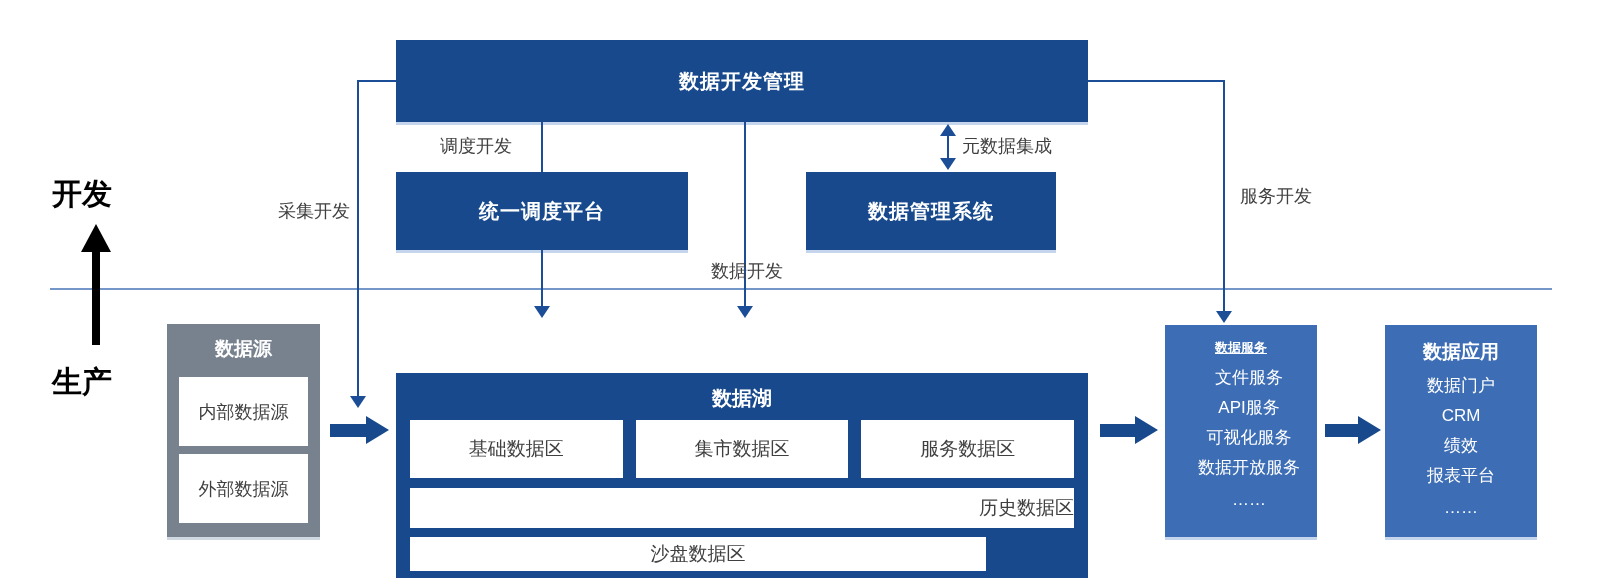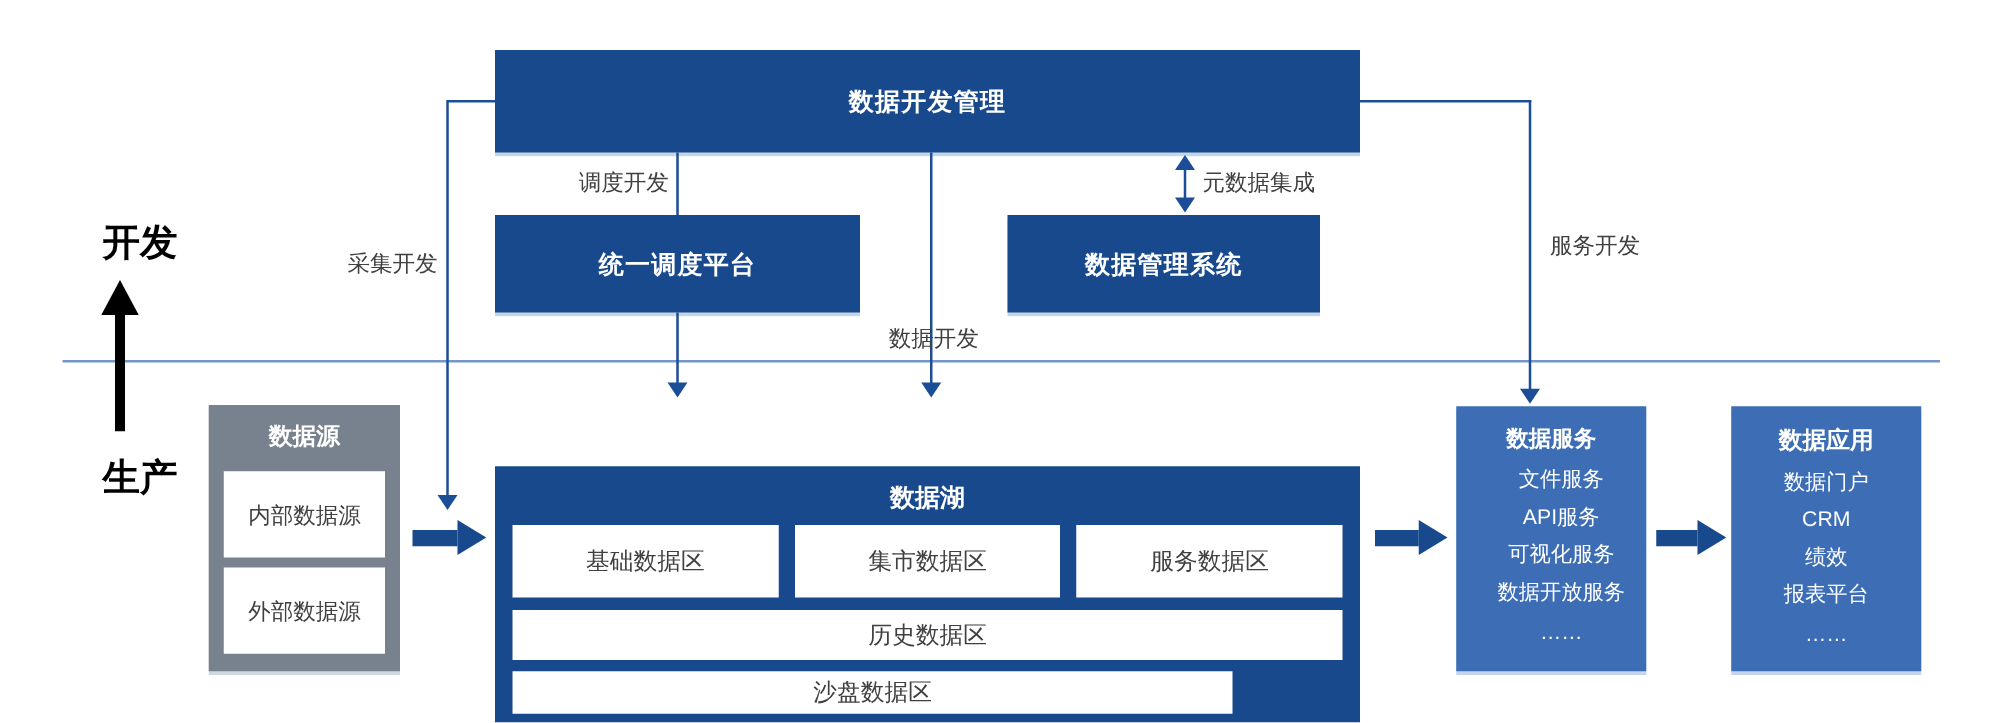--- a/index.html
+++ b/index.html
@@ -14,21 +14,21 @@
   .box-gray{background:#78828f;color:#ffffff;box-shadow:0 3px 0 rgba(170,185,200,.55);}
   .title-lg{font-size:20px;font-weight:700;letter-spacing:1px;}
   .whitebox{background:#ffffff;color:#404040;display:flex;align-items:center;justify-content:center;font-size:19px;box-sizing:border-box;}
   .lbl{color:#404040;font-size:18px;line-height:20px;white-space:nowrap;}
   .vline{width:2px;background:#1b4e96;}
   .hline{height:2px;background:#1b4e96;}
   .arrhead-down{width:0;height:0;border-left:8px solid transparent;border-right:8px solid transparent;border-top:12px solid #1b4e96;}
   .arrhead-up{width:0;height:0;border-left:8px solid transparent;border-right:8px solid transparent;border-bottom:12px solid #1b4e96;}
   .blk-shaft{background:#17498c;height:13px;}
   .blk-head{width:0;height:0;border-top:14px solid transparent;border-bottom:14px solid transparent;border-left:23px solid #17498c;}
-  .axis-word{color:#000;font-size:30px;font-weight:700;text-align:right;}
+  .axis-word{color:#000;font-size:30px;font-weight:700;text-align:left;}
   .srv-item{font-size:17px;line-height:30px;text-align:center;color:#fff;}
   .col-title{font-size:20px;font-weight:700;text-align:center;color:#fff;}
   .lake-row{display:flex;gap:13px;}
 </style>
 </head>
 <body>
 
 <div class="stage">
 
   <div class="abs" style="left:50px;top:288px;width:1502px;height:2px;background:#7496c8;"></div>
@@ -49,21 +49,21 @@
   <div class="abs box box-dark title-lg" style="left:806px;top:172px;width:250px;height:78px;">
     <span>数据管理系统</span>
   </div>
 
   <div class="abs hline" style="left:358px;top:80px;width:38px;"></div>
   <div class="abs vline" style="left:357px;top:80px;height:317px;"></div>
   <div class="abs arrhead-down" style="left:350px;top:396px;"></div>
   <div class="abs lbl" style="left:245px;top:201px;width:105px;text-align:right;">采集开发</div>
 
   <div class="abs vline" style="left:541px;top:122px;height:50px;"></div>
-  <div class="abs lbl" style="left:440px;top:136px;width:95px;text-align:right;">调度开发</div>
+  <div class="abs lbl" style="left:417px;top:136px;width:95px;text-align:right;">调度开发</div>
 
   <div class="abs vline" style="left:541px;top:250px;height:57px;"></div>
   <div class="abs arrhead-down" style="left:534px;top:306px;"></div>
 
   <div class="abs vline" style="left:744px;top:122px;height:185px;"></div>
   <div class="abs arrhead-down" style="left:737px;top:306px;"></div>
   <div class="abs lbl" style="left:692px;top:261px;width:110px;text-align:center;">数据开发</div>
 
   <div class="abs arrhead-up" style="left:940px;top:124px;"></div>
   <div class="abs vline" style="left:947px;top:134px;height:26px;"></div>
@@ -94,33 +94,33 @@
       <div class="whitebox" style="flex:1;height:58px;">
         <span>基础数据区</span>
       </div>
       <div class="whitebox" style="flex:1;height:58px;">
         <span>集市数据区</span>
       </div>
       <div class="whitebox" style="flex:1;height:58px;">
         <span>服务数据区</span>
       </div>
     </div>
-    <div class="whitebox" style="position:absolute;left:14px;top:115px;width:664px;height:40px;">
+    <div class="whitebox" style="position:absolute;left:14px;top:115px;width:664px;height:40px;justify-content:flex-end;">
       <span>历史数据区</span>
     </div>
     <div class="whitebox" style="position:absolute;left:14px;top:164px;width:576px;height:34px;">
       <span>沙盘数据区</span>
     </div>
   </div>
 
   <div class="abs blk-shaft" style="left:1100px;top:424px;width:35px;"></div>
   <div class="abs blk-head" style="left:1135px;top:416px;"></div>
 
   <div class="abs box-mid" style="left:1165px;top:325px;width:152px;height:212px;">
-    <div class="col-title" style="margin-top:14px;font-size:18px;">数据服务</div>
+    <div class="col-title" style="margin-top:14px;font-size:13px;text-decoration:underline;">数据服务</div>
     <div style="margin-top:6px;padding-left:16px;">
       <div class="srv-item">文件服务</div>
       <div class="srv-item">API服务</div>
       <div class="srv-item">可视化服务</div>
       <div class="srv-item">数据开放服务</div>
       <div class="srv-item" style="line-height:34px;">……</div>
     </div>
   </div>
 
   <div class="abs blk-shaft" style="left:1325px;top:424px;width:33px;"></div>

